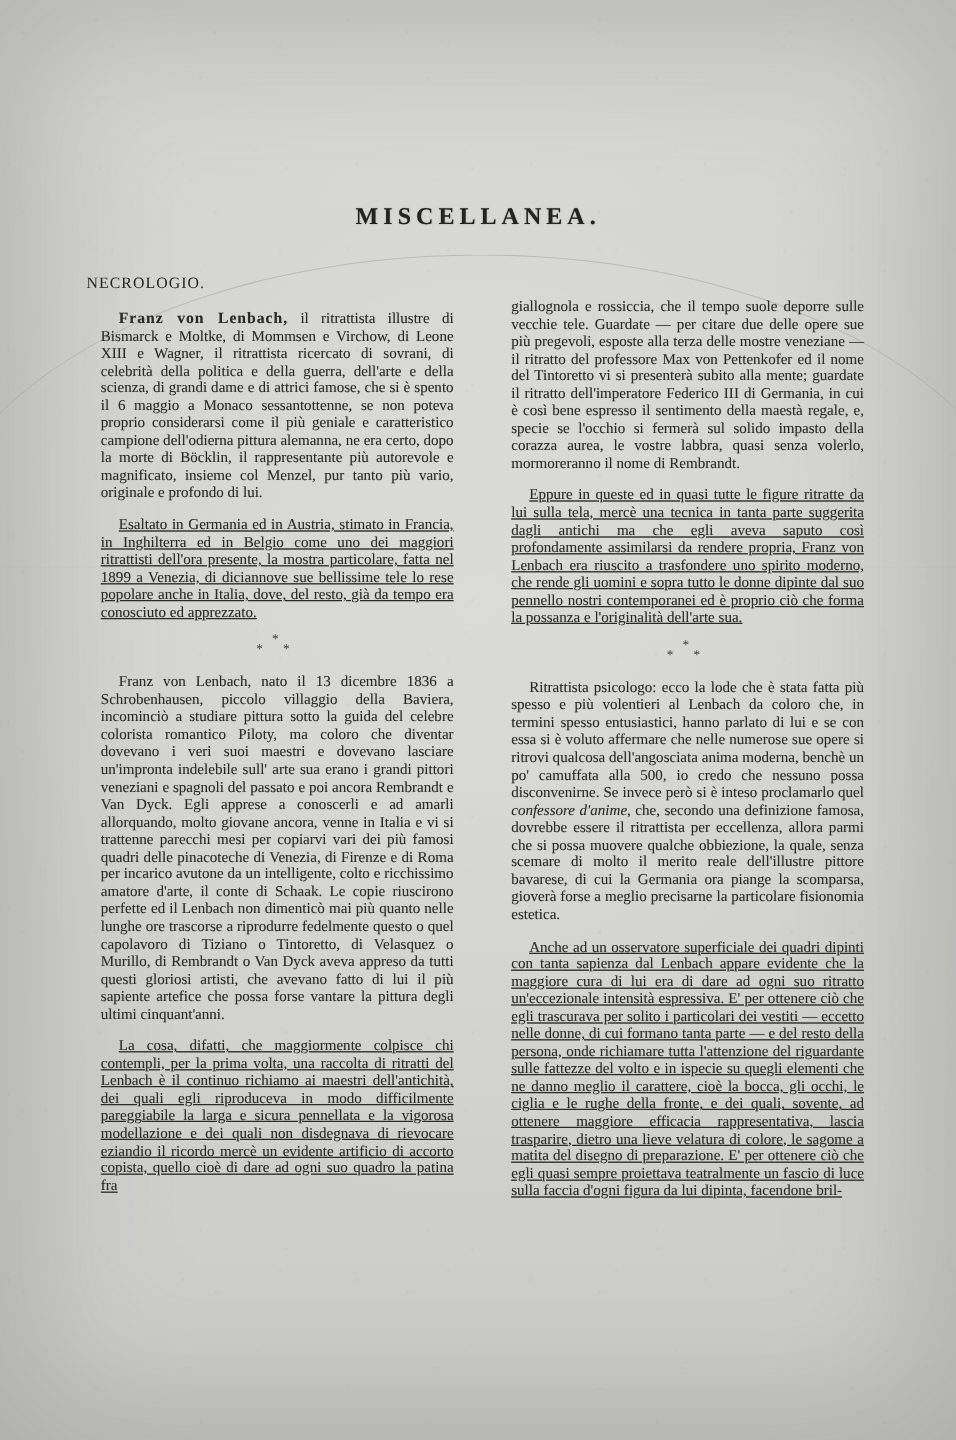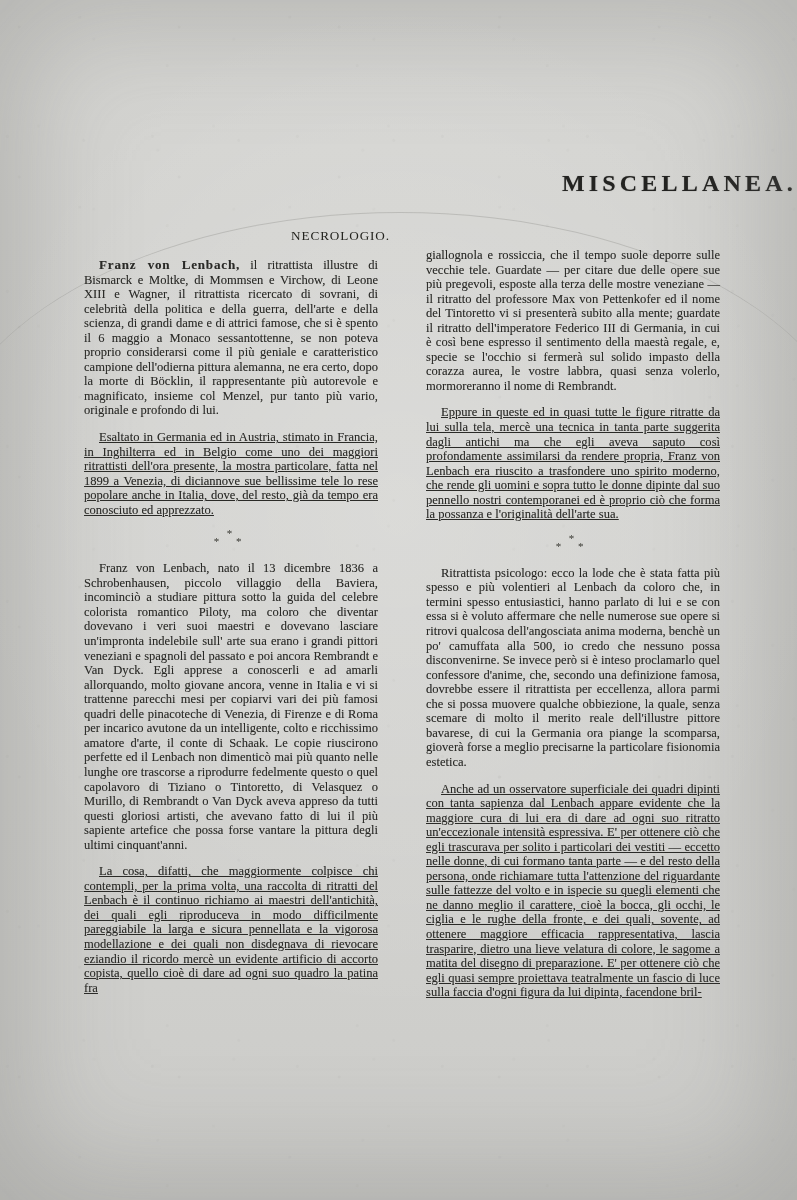--- a/index.html
+++ b/index.html
@@ -51,42 +51,42 @@
     inset: 0;
     pointer-events: none;
     box-shadow: inset 0 0 110px 30px rgba(110,110,105,0.30);
   }
 
   .masthead {
     position: absolute;
     left: 0;
     right: 0;
     top: 170px;
-    text-align: right;
-    font-size: 24px;
+    text-align: center;
+    font-size: 20px;
     letter-spacing: 4.2px;
     font-weight: 700;
     color: #232321;
     text-shadow: 0 0 1px rgba(60,60,58,0.55);
   }
 
   .columns {
     position: absolute;
     left: 72px;
     top: 228px;
     width: 660px;
     display: flex;
     gap: 24px;
   }
   .col {
     width: 318px;
   }
 
   .section-head {
-    text-align: right;
+    text-align: left;
     font-size: 13.2px;
     letter-spacing: 0.9px;
     margin: 0 0 14px 0;
     color: #24241f;
     font-weight: 400;
   }
 
   p.body {
     margin: 12px;
     text-align: justify;
@@ -99,21 +99,21 @@
     text-shadow: 0 0 0.6px rgba(55,55,52,0.35);
   }
   p.body.no-indent { text-indent: 0; }
   p.body + p.body { margin-top: 0; text-decoration: underline; }
 
   .lead-name {
     font-weight: 700;
     letter-spacing: 0.8px;
     font-size: 13.1px;
   }
-  .italic { }
+  .italic { font-style: italic; }
 
   .asterism {
     margin: 9px 0 7px 0;
     text-align: center;
     font-size: 11px;
     line-height: 8px;
     color: #35352f;
     letter-spacing: 3px;
     height: 20px;
   }

